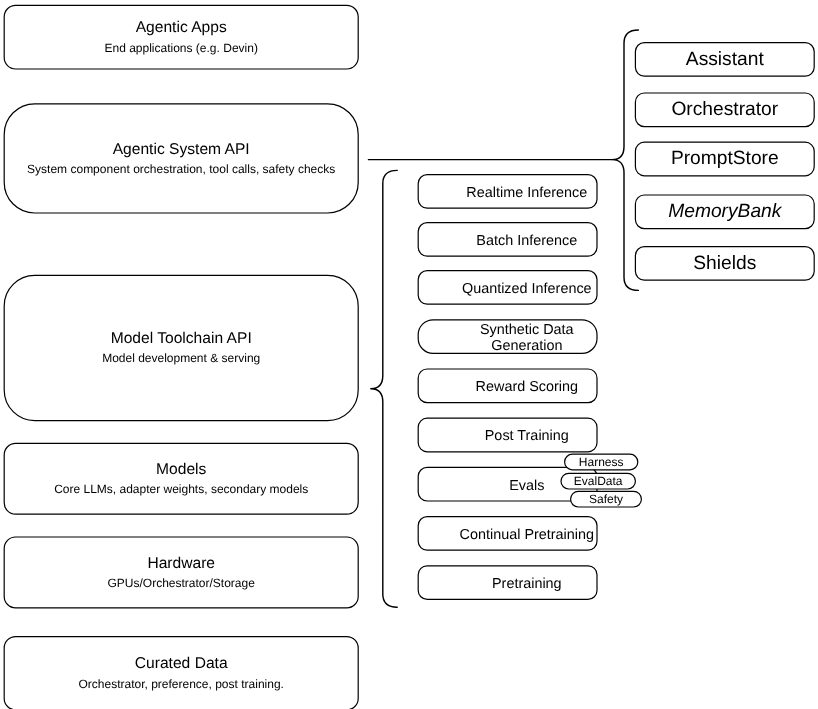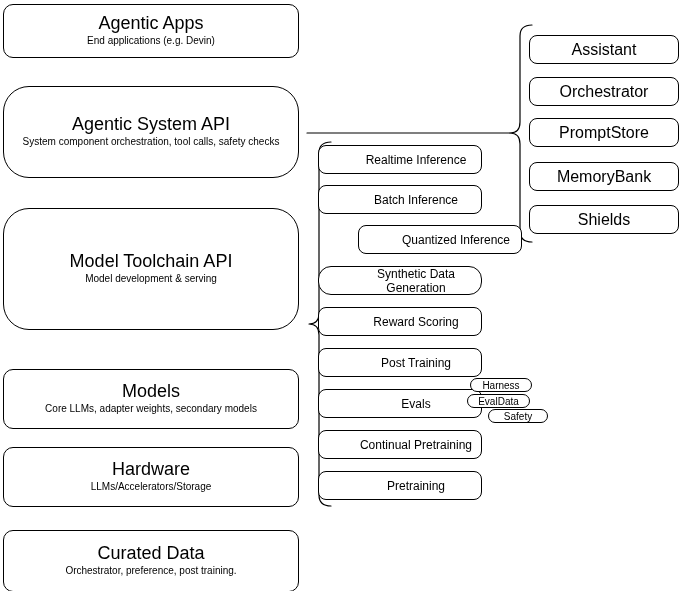--- a/index.html
+++ b/index.html
@@ -31,23 +31,23 @@
     background: #ffffff;
     display: flex;
     flex-direction: column;
     align-items: center;
     justify-content: center;
     text-align: center;
     z-index: 2;
   }
   .left  { left: 3px; width: 296px; border-radius: 10px; }
   .big   { border-radius: 26px; }
-  .title { font-size: 18px; line-height: 16px; }
+  .title { font-size: 13px; line-height: 16px; }
   .subtitle { font-size: 10px; line-height: 13px; margin-top: 3px; }
-  .mid   { left: 318px; width: 164px; height: 29px; border-radius: 8px; font-size: 12px; padding-left: 32px; }
+  .mid   { left: 348px; width: 150px; height: 29px; border-radius: 8px; font-size: 12px; padding-left: 32px; }
   .rightcol { left: 529px; width: 150px; height: 29px; border-radius: 8px; font-size: 16px; }
   .tag {
     position: absolute;
     box-sizing: border-box;
     border: 1px solid #000000;
     background: #ffffff;
     border-radius: 8px;
     font-size: 10px;
     display: flex;
     align-items: center;
@@ -70,53 +70,53 @@
   <div class="node left" style="top:4px;height:54px;">
     <div class="title">Agentic Apps</div>
     <div class="subtitle">End applications (e.g. Devin)</div>
   </div>
 
   <div class="node left big" style="top:86px;height:92px;">
     <div class="title">Agentic System API</div>
     <div class="subtitle">System component orchestration, tool calls, safety checks</div>
   </div>
 
-  <div class="node left big" style="top:208px;height:122px;">
+  <div class="node left big" style="top:229px;height:122px;">
     <div class="title">Model Toolchain API</div>
     <div class="subtitle">Model development &amp; serving</div>
   </div>
 
   <div class="node left" style="top:369px;height:60px;">
     <div class="title">Models</div>
     <div class="subtitle">Core LLMs, adapter weights, secondary models</div>
   </div>
 
   <div class="node left" style="top:447px;height:60px;">
     <div class="title">Hardware</div>
-    <div class="subtitle">LLMs/Accelerators/Storage</div>
+    <div class="subtitle">GPUs/Orchestrator/Storage</div>
   </div>
 
   <div class="node left" style="top:530px;height:62px;">
     <div class="title">Curated Data</div>
     <div class="subtitle">Orchestrator, preference, post training.</div>
   </div>
 
   <div class="node mid" style="top:145px;">Realtime Inference</div>
   <div class="node mid" style="top:185px;">Batch Inference</div>
-  <div class="node mid" style="top:225px;margin-left:40px;">Quantized Inference</div>
+  <div class="node mid" style="top:225px;">Quantized Inference</div>
   <div class="node mid" style="top:266px;border-radius:13px;">Synthetic Data Generation</div>
   <div class="node mid" style="top:307px;">Reward Scoring</div>
   <div class="node mid" style="top:348px;">Post Training</div>
   <div class="node mid" style="top:389px;">Evals</div>
   <div class="node mid" style="top:430px;">Continual Pretraining</div>
   <div class="node mid" style="top:471px;">Pretraining</div>
 
   <div class="tag" style="left:470px;top:378px;width:62px;height:14px;">Harness</div>
   <div class="tag" style="left:467px;top:394px;width:63px;height:14px;">EvalData</div>
-  <div class="tag" style="left:488px;top:409px;width:60px;height:14px;">Safety</div>
+  <div class="tag" style="left:475px;top:409px;width:60px;height:14px;">Safety</div>
 
   <div class="node rightcol" style="top:35px;">Assistant</div>
   <div class="node rightcol" style="top:77px;">Orchestrator</div>
   <div class="node rightcol" style="top:118px;">PromptStore</div>
-  <div class="node rightcol" style="top:162px;">MemoryBank</div>
+  <div class="node rightcol" style="top:162px;font-style:italic;">MemoryBank</div>
   <div class="node rightcol" style="top:205px;">Shields</div>
 
 </div>
 
 </body></html>

